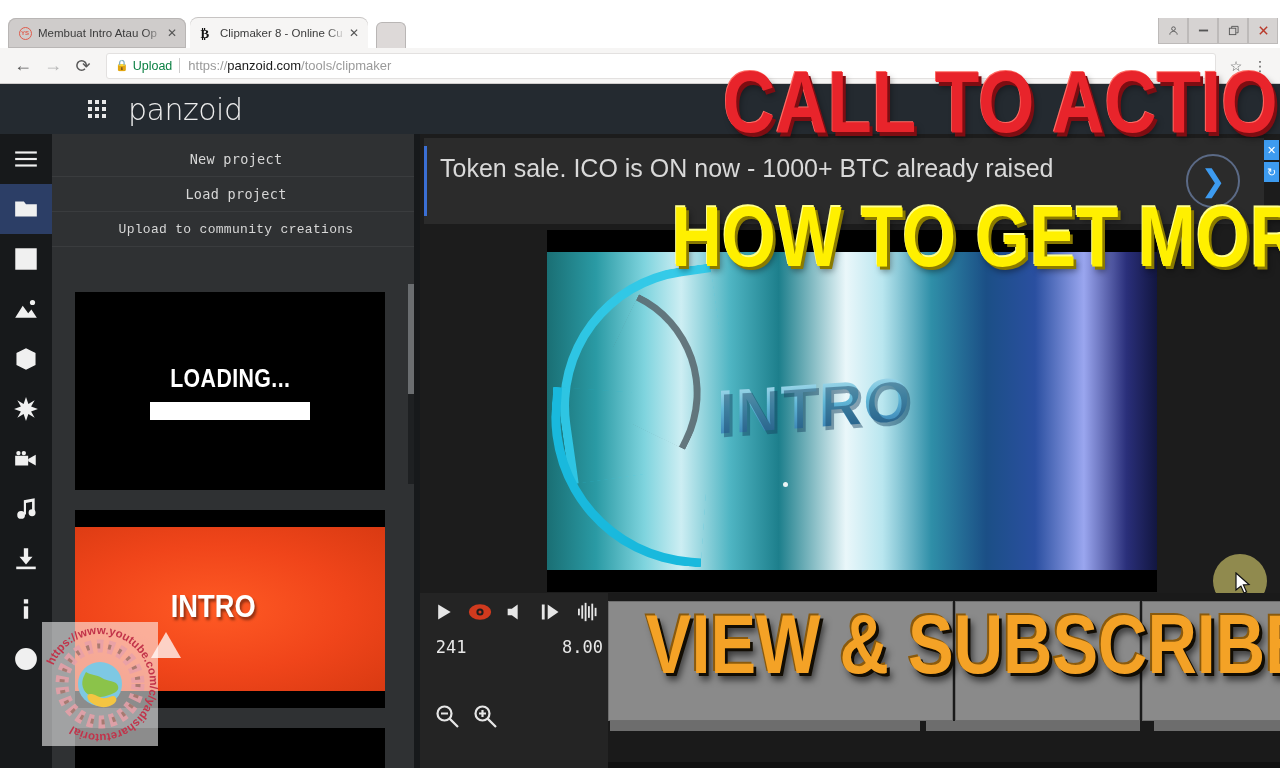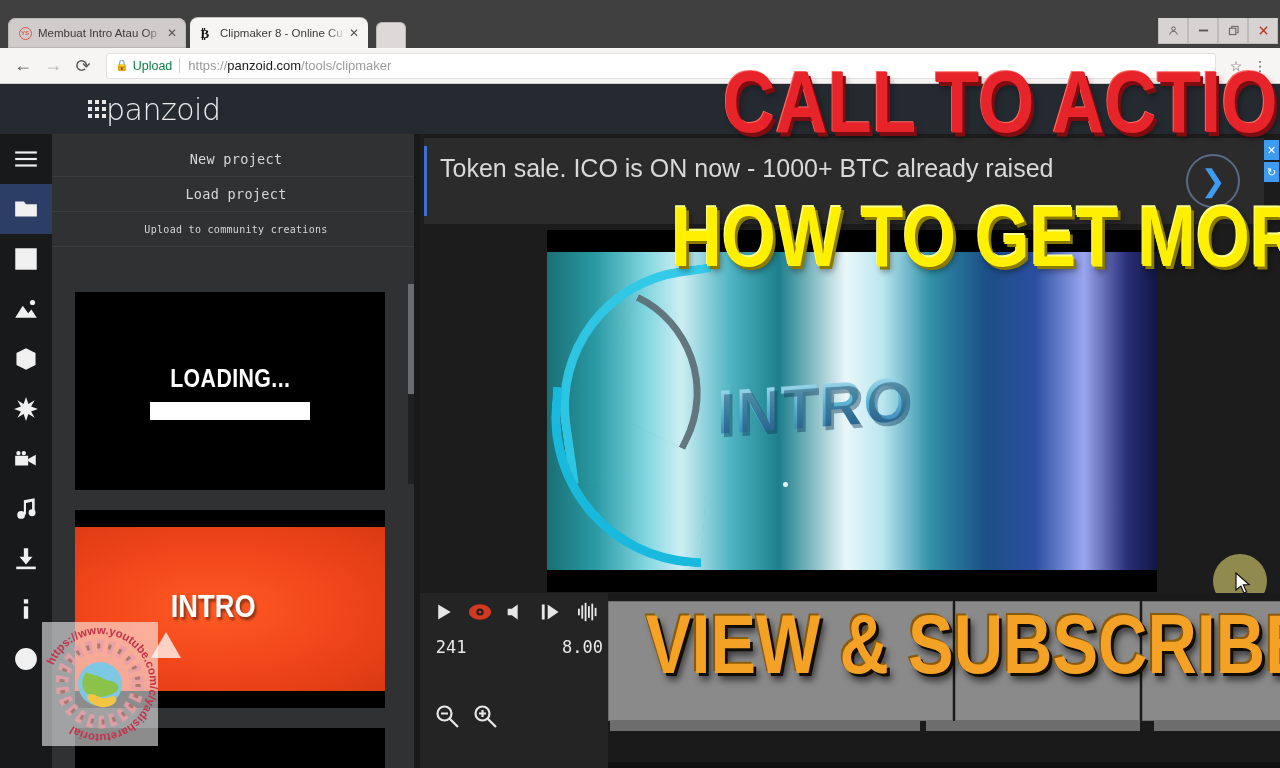--- a/index.html
+++ b/index.html
@@ -3,21 +3,21 @@
 <meta charset="utf-8">
 <style>
   * { margin:0; padding:0; box-sizing:border-box; }
   html,body { width:1280px; height:768px; overflow:hidden; background:#000; }
   body { font-family:"Liberation Sans", sans-serif; }
 
   #app { position:relative; width:1280px; height:768px; background:#1b1b1b; }
 
   
   .chrome-top { position:absolute; left:0; top:0; width:1280px; height:52px;
-                background:#404040; }
+                background:#ffffff; }
   .tabstrip { position:absolute; left:0; top:18px; width:1280px; height:30px; }
   .tab { position:absolute; top:0; height:30px; display:flex; align-items:center;
          padding:0 6px 0 10px; border-radius:8px 8px 0 0; }
   .tab.inactive { background:#cfcccb; box-shadow:inset 0 0 0 1px #b9b6b5;
                   left:8px; width:178px; }
   .tab.active { background:#f6f5f4; left:190px; width:178px;
                 box-shadow:0 -1px 0 #c7c4c3; }
   .tab-fav { width:14px; height:14px; flex:0 0 14px; margin-right:6px;
              display:flex; align-items:center; justify-content:center; }
   .fav-yt { width:13px; height:13px; border-radius:50%; border:1.5px solid #e05a4a;
@@ -56,37 +56,37 @@
   .url b { color:#1a1a1a; font-weight:normal; }
   .star, .kebab { width:24px; text-align:center; color:#5a5a5a; font-size:14px; }
 
   
   .app-header { position:absolute; left:0; top:84px; width:1280px; height:50px;
                 background:#242a30; display:flex; align-items:center; }
   .grid-icon { margin-left:88px; width:18px; height:18px;
                display:grid; grid-template-columns:repeat(3,4px);
                grid-template-rows:repeat(3,4px); gap:3px; }
   .grid-icon i { background:#e8e8e8; display:block; width:4px; height:4px; }
-  .brand { color:#ececec; font-size:30px; letter-spacing:-0.5px;
+  .brand { margin-left:22px; color:#ececec; font-size:30px; letter-spacing:-0.5px;
            font-family:"DejaVu Sans", sans-serif; font-weight:300; }
 
   .rail { position:absolute; left:0; top:134px; width:52px; height:634px;
           background:#17191b; }
   .rail-item { height:50px; display:flex; align-items:center; justify-content:center;
                color:#f0f0f0; }
   .rail-item.sel { background:#2c3e66; }
   .rail-item svg { width:26px; height:26px; fill:#f0f0f0; }
 
   .panel { position:absolute; left:52px; top:134px; width:368px; height:634px;
            background:#2f3133; }
   .menu-list { padding-top:8px; }
   .menu-item { height:35px; line-height:35px; text-align:center; color:#d7d7d7;
                font-size:13.5px; font-family:"DejaVu Sans Mono", monospace;
                border-bottom:1px solid #3a3c3e; letter-spacing:0.3px; }
-  .menu-item.wide { font-size:10px; }
+  .menu-item.wide { font-size:13px;font-family:Liberation Mono, monospace; }
 
   .thumbs { position:absolute; left:52px; top:284px; width:356px; bottom:0;
             overflow:hidden; padding:8px 0; }
   .thumb { width:310px; height:198px; margin:0 auto 20px; background:#000;
            position:relative; overflow:hidden; }
   .thumb.loading { display:flex; flex-direction:column; align-items:center;
                    justify-content:center; }
   .loading-txt { color:#fff; font-size:26px; font-weight:bold; letter-spacing:0.5px;
                  font-family:"Liberation Sans", sans-serif; transform:scaleX(0.82);
                  margin-bottom:8px; }

